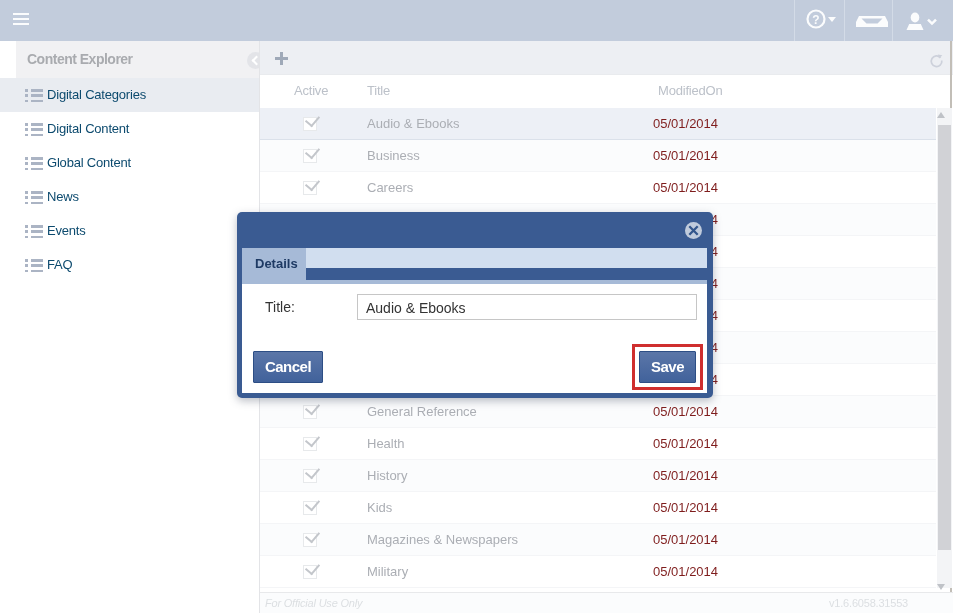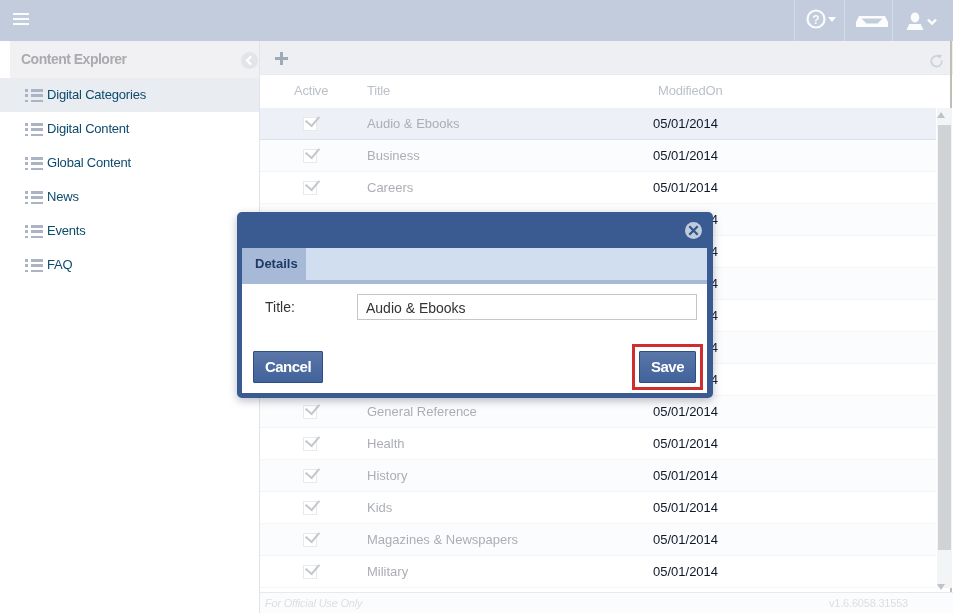--- a/index.html
+++ b/index.html
@@ -7,21 +7,21 @@
     font-family:"Liberation Sans", sans-serif; }
   .abs { position:absolute; }
 
   
   #topbar { position:absolute; left:0; top:0; width:953px; height:41px; background:#c2ccdc; }
   .hbar { position:absolute; left:13px; width:16px; height:2px; background:#fbfcfd; }
   .sep { position:absolute; top:0; width:1px; height:41px; background:#d3dbe7; }
 
   
   #sidebar { position:absolute; left:0; top:41px; width:259px; height:572px; background:#fff; }
-  #sbhead { position:absolute; left:10px; top:0; width:259px; height:52px; background:#f1f1f3; }
+  #sbhead { position:absolute; left:16px; top:0; width:259px; height:52px; background:#f1f1f3; }
   #sbhead .t { position:absolute; left:11px; top:10px; font-size:14px; font-weight:bold; color:#a9abaf; letter-spacing:-0.5px; }
   #sbcirc { position:absolute; left:231px; top:11px; width:17px; height:17px; border-radius:50%; background:#e3e4e8; }
   #sbcirc:after { content:""; position:absolute; left:6px; top:5px; width:5px; height:5px;
     border-left:2px solid #fff; border-bottom:2px solid #fff; transform:rotate(45deg); }
   .mi { position:absolute; left:0; width:259px; height:34px; }
   .mi .txt { position:absolute; left:47px; top:9px; font-size:13px; color:#0c4a6e; letter-spacing:-0.2px; }
   .mi.sel { background:#e9ecf1; }
   .licon { position:absolute; left:25px; top:11px; width:18px; height:14px; }
   .licon i { position:absolute; left:0; width:2.7px; height:2.7px; background:#abb4c4; }
   .licon b { position:absolute; left:6px; width:11.5px; height:2.7px; background:#abb4c4; }
@@ -33,41 +33,41 @@
   #plus:before { content:""; position:absolute; left:4.9px; top:0; width:3.2px; height:13px; background:#9fa9b8; }
   #plus:after  { content:""; position:absolute; left:0; top:4.9px; width:13px; height:3.2px; background:#9fa9b8; }
 
   #ghead { position:absolute; left:260px; top:75px; width:676px; height:33px; background:#fff; }
   #ghead span { position:absolute; top:8px; font-size:13px; color:#bcc1c9; letter-spacing:-0.2px; }
 
   .row { position:absolute; left:260px; width:676px; height:32px; background:#fff; border-bottom:1px solid #f4f5f7; }
   .row.alt { background:#fbfcfd; }
   .row.sel { background:#edf0f6; border-bottom:1px solid #dbe1ea; }
   .row .title { position:absolute; left:107px; top:8px; font-size:13px; color:#abaeb4; }
-  .row .date  { position:absolute; left:393px; top:8px; font-size:13px; color:#0f172a; }
+  .row .date  { position:absolute; left:393px; top:8px; font-size:13px; color:#7f1d1d; }
   .cb { position:absolute; left:43px; top:9px; width:14px; height:14px; border:1px solid #e7e9eb; background:#fff; }
   .cb:after { content:""; position:absolute; left:2px; top:-3px; width:11px; height:7px;
     border-left:2.8px solid #c3c6cb; border-bottom:2.8px solid #c3c6cb; transform:rotate(-50deg); }
 
   
   #sctrack { position:absolute; left:937px; top:108px; width:15px; height:480px; background:#f3f4f6; }
   #scthumb { position:absolute; left:938px; top:125px; width:13px; height:425px; background:#d1d2d6; }
   .scarr { position:absolute; width:0; height:0; border-left:4.5px solid transparent; border-right:4.5px solid transparent; }
 
   
   #footer { position:absolute; left:260px; top:592px; width:693px; height:21px; background:#fbfcfd; border-top:1px solid #e8e9eb; }
   #footer .l { position:absolute; left:5px; top:4px; font-size:11px; color:#dcdfe2; letter-spacing:-0.2px;font-style:italic; }
   #footer .r { position:absolute; right:45px; top:4px; font-size:11px; color:#dcdfe2; letter-spacing:-0.2px; }
 
   
   #modal { position:absolute; left:237px; top:212px; width:476px; height:186px;
     background:#3a5b92; box-shadow:0 3px 9px rgba(60,70,90,0.35); border-radius:5px; }
   #mtitle { position:absolute; left:10px; top:10px; font-size:14px; font-weight:bold; color:#fff; letter-spacing:-0.55px; }
   #mclose { position:absolute; left:448px; top:10px; width:17px; height:17px; }
-  #mtab-strip { position:absolute; left:5px; top:36px; width:465px; height:36px; background:#d1deef; }
+  #mtab-strip { position:absolute; left:5px; top:36px; width:465px; height:20px; background:#d1deef; }
   #mtab { position:absolute; left:0; top:0; width:64px; height:32px; background:#a6bad7; }
   #mtab span { position:absolute; left:13px; top:8px; font-size:13px; font-weight:bold; color:#1e3a64; }
   #mtab-band { position:absolute; left:5px; top:68px; width:465px; height:4px; background:#a6bad7; }
   #mbody { position:absolute; left:5px; top:72px; width:465px; height:109px; background:#fff; }
   #mlabel { position:absolute; left:23px; top:15px; font-size:14px; color:#333; }
   #minput { position:absolute; left:115px; top:10px; width:340px; height:26px; border:1px solid #c6c6c6; background:#fff; }
   #minput span { position:absolute; left:8px; top:5px; font-size:14px; color:#333; }
   .btn { position:absolute; height:32px; border:1px solid #2d4e85; border-radius:1px;
     background:linear-gradient(#5b76a8, #41629b); color:#fff; font-weight:bold; font-size:15px; letter-spacing:-0.5px;
     text-align:center; }

